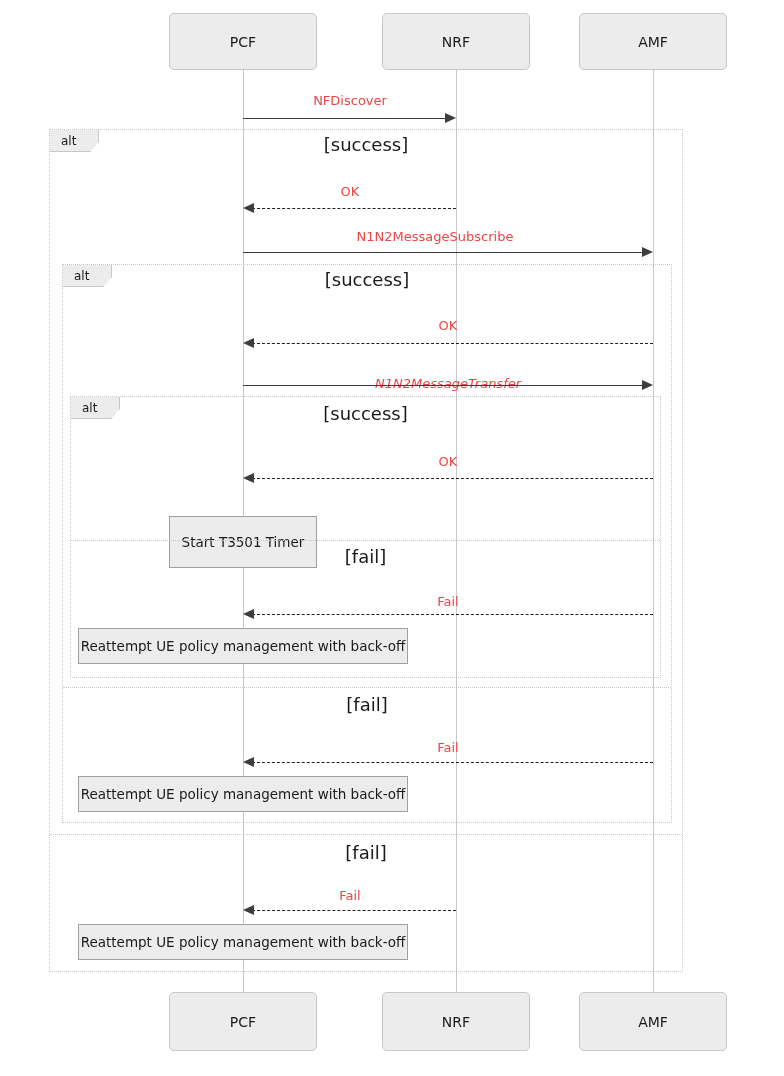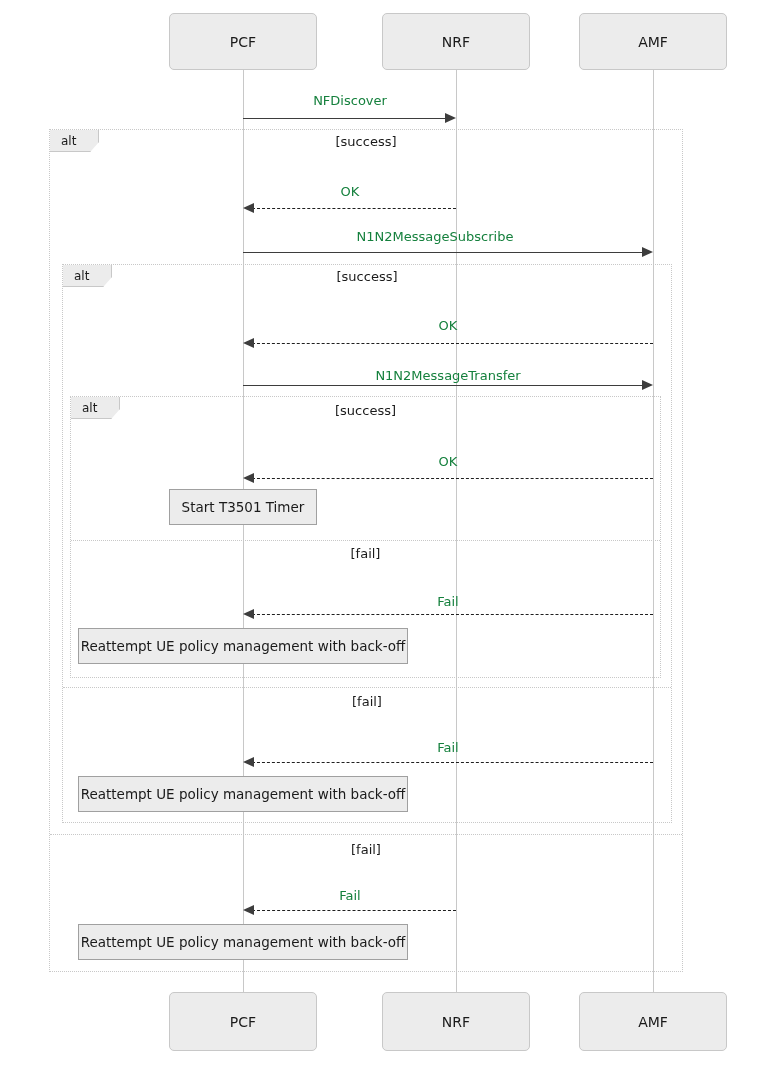--- a/index.html
+++ b/index.html
@@ -41,27 +41,27 @@
     box-sizing:border-box;
     clip-path:polygon(0 0,100% 0,100% 55%,82% 100%,0 100%);
   }
   .divider{
     position:absolute;
     height:0;
     border-top:1px dotted #C8C8C8;
   }
   .guard{
     position:absolute;
-    font-size:13px;color:#1a1a1a;
+    font-size:18px;color:#1a1a1a;
     text-align:center;
     white-space:nowrap;
   }
   .msg-label{
     position:absolute;
-    font-size:13px;color:#15803d;
+    font-size:13px;color:#ef4444;
     text-align:center;
     white-space:nowrap;
     transform:translateX(-50%);
   }
   .arrow-line-solid{
     position:absolute;
     height:0;
     border-top:1.6px solid #3D3D3D;
   }
   .arrow-line-dashed{
@@ -133,35 +133,35 @@
   <div class="frame" style="left:62px;top:264px;width:610px;height:559px;"></div>
   <div class="frame-label" style="left:63px;top:265px;width:49px;height:22px;">
     <span>alt</span>
   </div>
   <div class="guard" style="left:62px;top:269px;width:610px;">[success]</div>
 
   <div class="msg-label" style="left:448px;top:318px;">OK</div>
   <div class="arrow-line-dashed" style="left:252px;top:343px;width:401px;"></div>
   <div class="arrowhead-left" style="left:243px;top:338px;"></div>
 
-  <div class="msg-label" style="left:448px;top:368px;">N1N2MessageTransfer</div>
+  <div class="msg-label" style="left:448px;top:376px;font-style:italic;">N1N2MessageTransfer</div>
   <div class="arrow-line-solid" style="left:243px;top:385px;width:401px;"></div>
   <div class="arrowhead-right" style="left:642px;top:380px;"></div>
 
   <div class="frame" style="left:70px;top:396px;width:591px;height:282px;"></div>
   <div class="frame-label" style="left:71px;top:397px;width:49px;height:22px;">
     <span>alt</span>
   </div>
   <div class="guard" style="left:70px;top:403px;width:591px;">[success]</div>
 
   <div class="msg-label" style="left:448px;top:454px;">OK</div>
   <div class="arrow-line-dashed" style="left:252px;top:478px;width:401px;"></div>
   <div class="arrowhead-left" style="left:243px;top:473px;"></div>
 
-  <div class="note-box" style="left:169px;top:489px;width:148px;height:36px;">
+  <div class="note-box" style="left:169px;top:516px;width:148px;height:52px;">
     <span>Start T3501 Timer</span>
   </div>
 
   <div class="divider" style="left:71px;top:540px;width:589px;"></div>
   <div class="guard" style="left:70px;top:546px;width:591px;">[fail]</div>
 
   <div class="msg-label" style="left:448px;top:594px;">Fail</div>
   <div class="arrow-line-dashed" style="left:252px;top:614px;width:401px;"></div>
   <div class="arrowhead-left" style="left:243px;top:609px;"></div>
 

